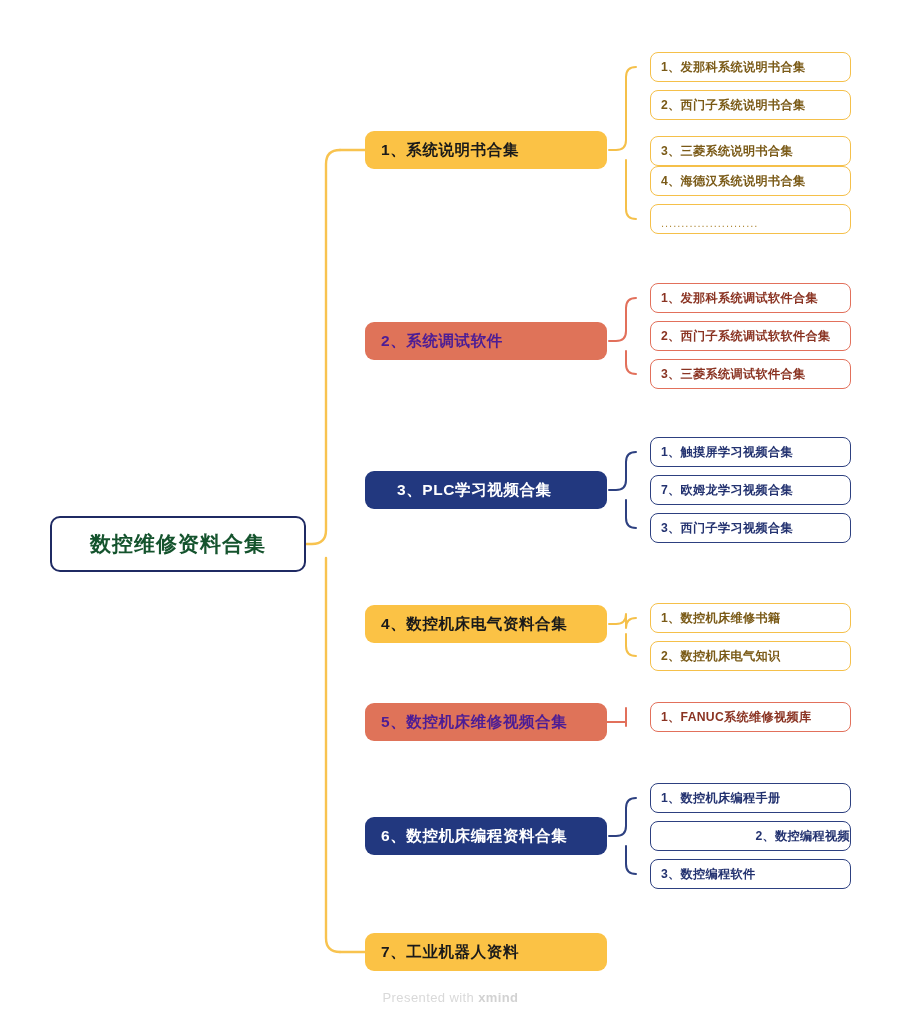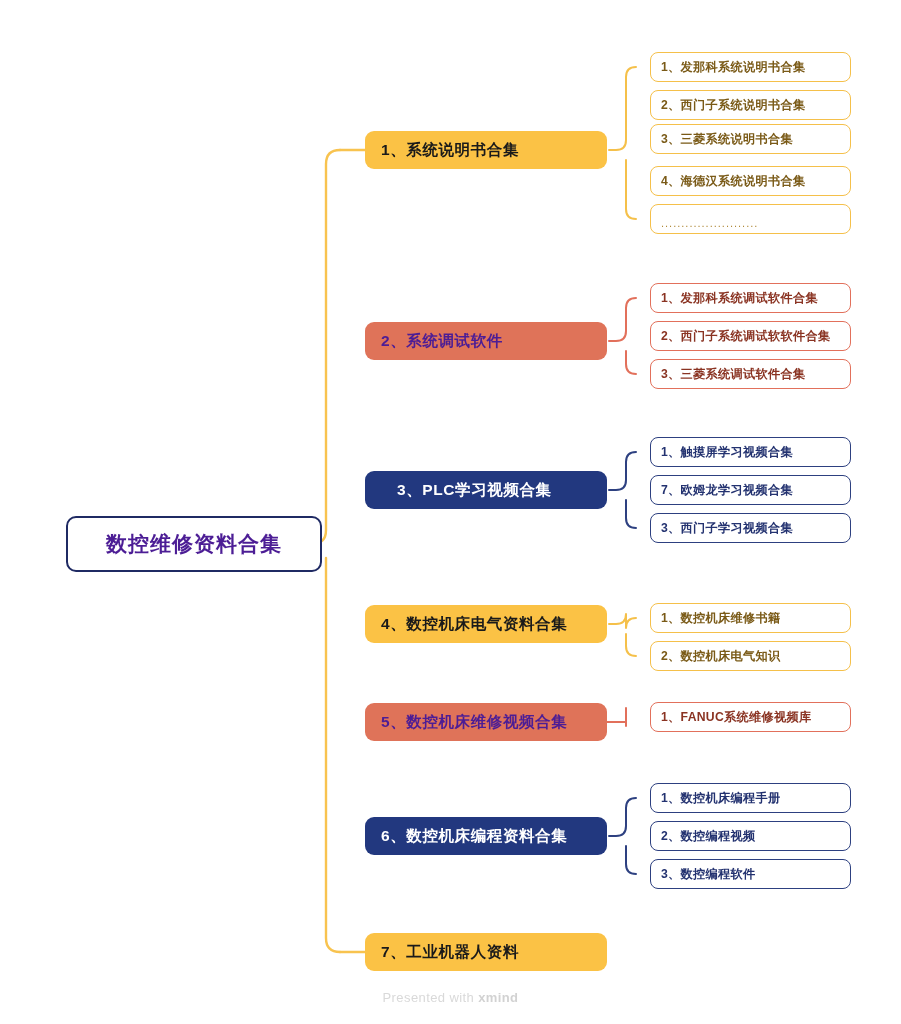--- a/index.html
+++ b/index.html
@@ -24,32 +24,32 @@
     left: 0;
     top: 0;
     width: 901px;
     height: 1024px;
     pointer-events: none;
   }
 
   
   .root-node {
     position: absolute;
-    left: 66px;
+    left: 50px;
     top: 516px;
     width: 256px;
     height: 56px;
     box-sizing: border-box;
     border: 2px solid #1F2A63;
     border-radius: 10px;
     background: #ffffff;
     display: flex;
     align-items: center;
     justify-content: center;
-    color: #4c1d95;
+    color: #14532d;
     font-size: 21px;
     font-weight: bold;
     letter-spacing: 1px;
   }
 
   
   .branch-node {
     position: absolute;
     left: 365px;
     height: 38px;
@@ -139,21 +139,21 @@
   <div id="branch-layer">
       <div class="branch-node c-yellow" style="top: 131px; width: 242px;">
         <span>1、系统说明书合集</span>
       </div>
       <div class="leaf-node c-yellow" style="top: 52px;">
         <span>1、发那科系统说明书合集</span>
       </div>
       <div class="leaf-node c-yellow" style="top: 90px;">
         <span>2、西门子系统说明书合集</span>
       </div>
-      <div class="leaf-node c-yellow" style="top: 124px; align-items: center;">
+      <div class="leaf-node c-yellow" style="top: 136px; align-items: center;">
         <span>3、三菱系统说明书合集</span>
       </div>
       <div class="leaf-node c-yellow" style="top: 166px;">
         <span>4、海德汉系统说明书合集</span>
       </div>
       <div class="leaf-node c-yellow is-ellipsis" style="top: 204px;">
         <span>........................</span>
       </div>
       <div class="branch-node c-coral" style="top: 322px; width: 242px;">
         <span>2、系统调试软件</span>
@@ -193,21 +193,21 @@
       </div>
       <div class="leaf-node c-coral" style="top: 702px;">
         <span>1、FANUC系统维修视频库</span>
       </div>
       <div class="branch-node c-navy" style="top: 817px; width: 242px;">
         <span>6、数控机床编程资料合集</span>
       </div>
       <div class="leaf-node c-navy" style="top: 783px;">
         <span>1、数控机床编程手册</span>
       </div>
-      <div class="leaf-node c-navy" style="top: 821px;">
+      <div class="leaf-node c-navy" style="top: 821px; justify-content: flex-end;">
         <span>2、数控编程视频</span>
       </div>
       <div class="leaf-node c-navy" style="top: 859px;">
         <span>3、数控编程软件</span>
       </div>
       <div class="branch-node c-yellow" style="top: 933px; width: 242px;">
         <span>7、工业机器人资料</span>
       </div>
     </div>
 

